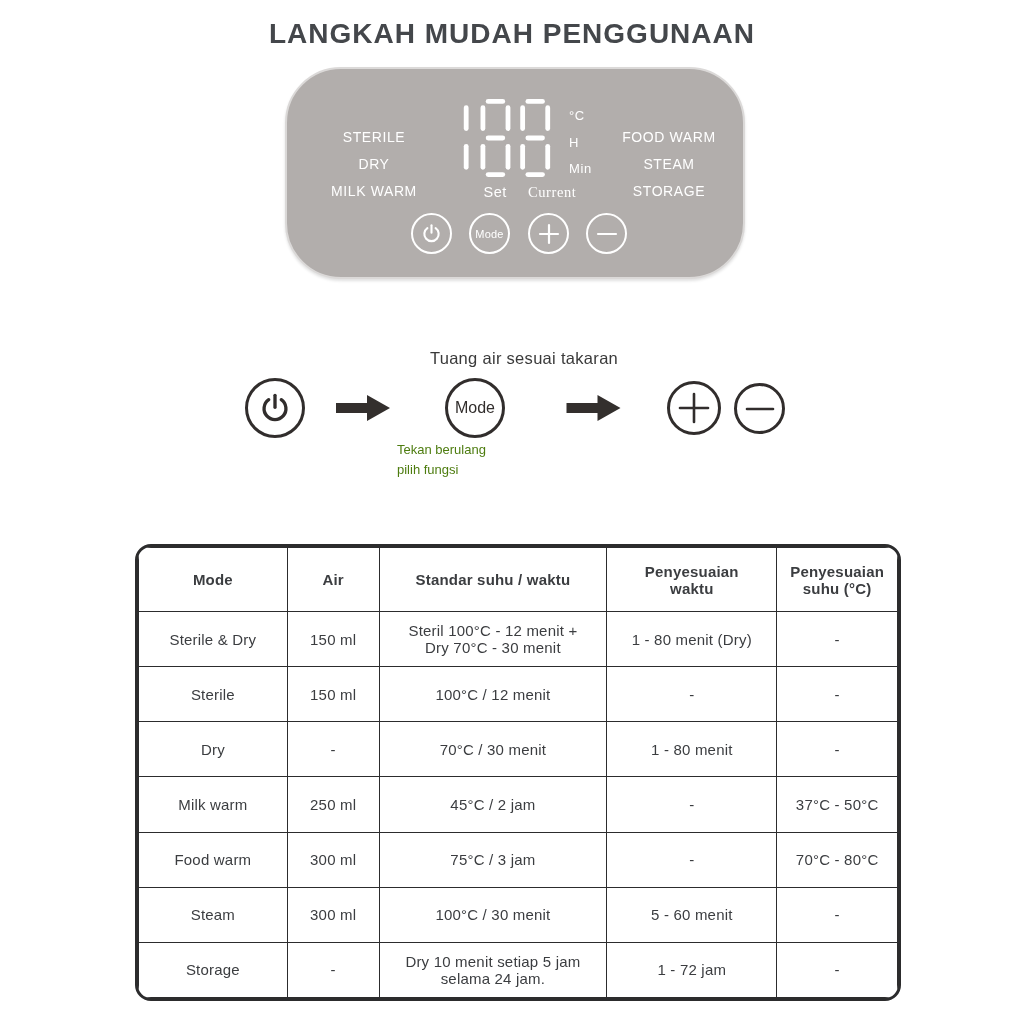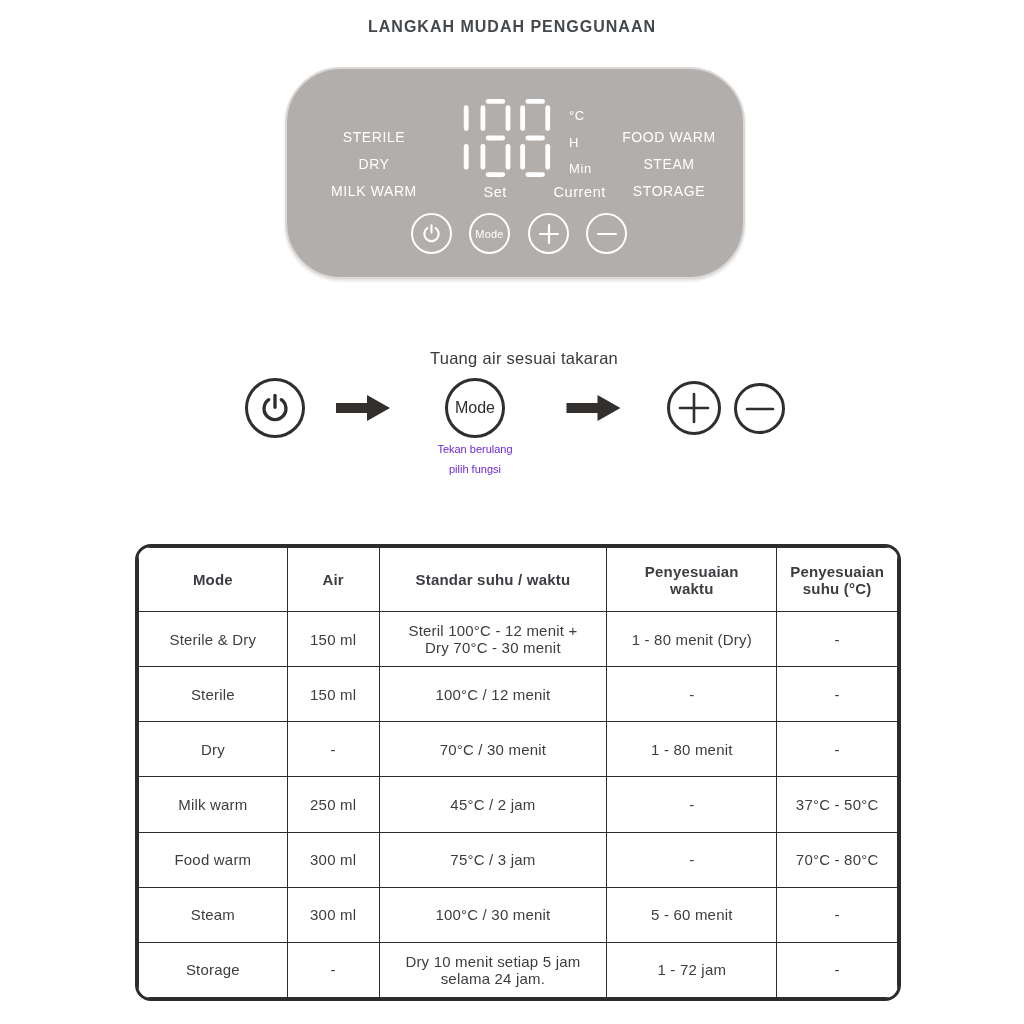--- a/index.html
+++ b/index.html
@@ -3,36 +3,36 @@
 <meta charset="utf-8">
 <style>
   * { margin:0; padding:0; box-sizing:border-box; }
   html,body { background:#fff; }
   .page {
     position:relative; width:1024px; height:1024px; background:#ffffff;
     font-family:"Liberation Sans", sans-serif; color:#3c3e41; overflow:hidden;
   }
   .page-title {
     position:absolute; top:18px; left:0; width:100%;
-    text-align:center; font-size:16px; font-weight:700;
+    text-align:center; font-size:28px; font-weight:700;
     letter-spacing:1px; color:#44474b;
   }
   
   .panel {
     position:absolute; left:285px; top:67px; width:460px; height:212px;
     background:#b2aeac; border-radius:56px; border:2px solid #dbd9d8;
     box-shadow:0 2px 3px rgba(0,0,0,0.12);
   }
   .panel .lbl { position:absolute; color:#ffffff; letter-spacing:0.6px; }
   .col-labels { font-size:14px; line-height:27px; text-align:center; }
   .left-col  { left:6px;  top:55px; width:162px; }
   .right-col { left:298px; top:55px; width:168px; }
   .units { left:282px; top:34px; width:44px; font-size:13px; line-height:26.5px; text-align:left; }
   .set-lbl     { left:158px; top:115px; width:62px; font-size:14.5px; text-align:right; }
-  .current-lbl { left:241px; top:115px; width:78px; font-size:14.5px; text-align:right; }
+  .current-lbl { left:241px; top:115px; width:78px; font-size:14.5px; text-align:left;font-family:Liberation Serif, serif; }
   .seg-display { position:absolute; left:175px; top:28px; }
   .panel-btn {
     position:absolute; top:144px; width:41px; height:41px; border-radius:50%;
     border:2.5px solid #ffffff; display:flex; align-items:center; justify-content:center;
     color:#ffffff;
   }
   .panel-btn.mode { font-size:11px; letter-spacing:0.2px; }
   
   .steps-caption {
     position:absolute; left:12px; top:349px; width:1024px; text-align:center;
@@ -44,22 +44,22 @@
   }
   .c-power { left:245px; top:378px; width:60px; height:60px; border:3.5px solid #312d2c; }
   .c-mode  { left:445px; top:378px; width:60px; height:60px; border:3px solid #312d2c;
              font-size:16px; color:#312d2c; }
   .c-plus  { left:667px; top:381px; width:54px; height:54px; border:3px solid #312d2c; }
   .c-minus { left:734px; top:383px; width:51px; height:51px; border:3px solid #312d2c; }
   .arrow { position:absolute; }
   .arrow1 { left:336px; top:393px; }
   .arrow2 { left:566px; top:393px; }
   .step-note {
-    position:absolute; top:440px; font-size:11px; line-height:19.5px;
-    text-align:center; color:#6d28d9; white-space:pre-line;
+    position:absolute; top:440px; font-size:13px; line-height:19.5px;
+    text-align:left; color:#4d7c0f; white-space:pre-line;
   }
   .note1 { left:397px; width:156px; }
   .note2 { left:535px; width:124px; }
   
   .spec-table-wrap {
     position:absolute; left:135px; top:544px; width:766px; height:457px;
     border:3px solid #2c2c2d; border-radius:16px; overflow:hidden; background:#fff;
   }
   table.spec { width:100%; height:100%; border-collapse:collapse; table-layout:fixed; }
   table.spec th, table.spec td {

